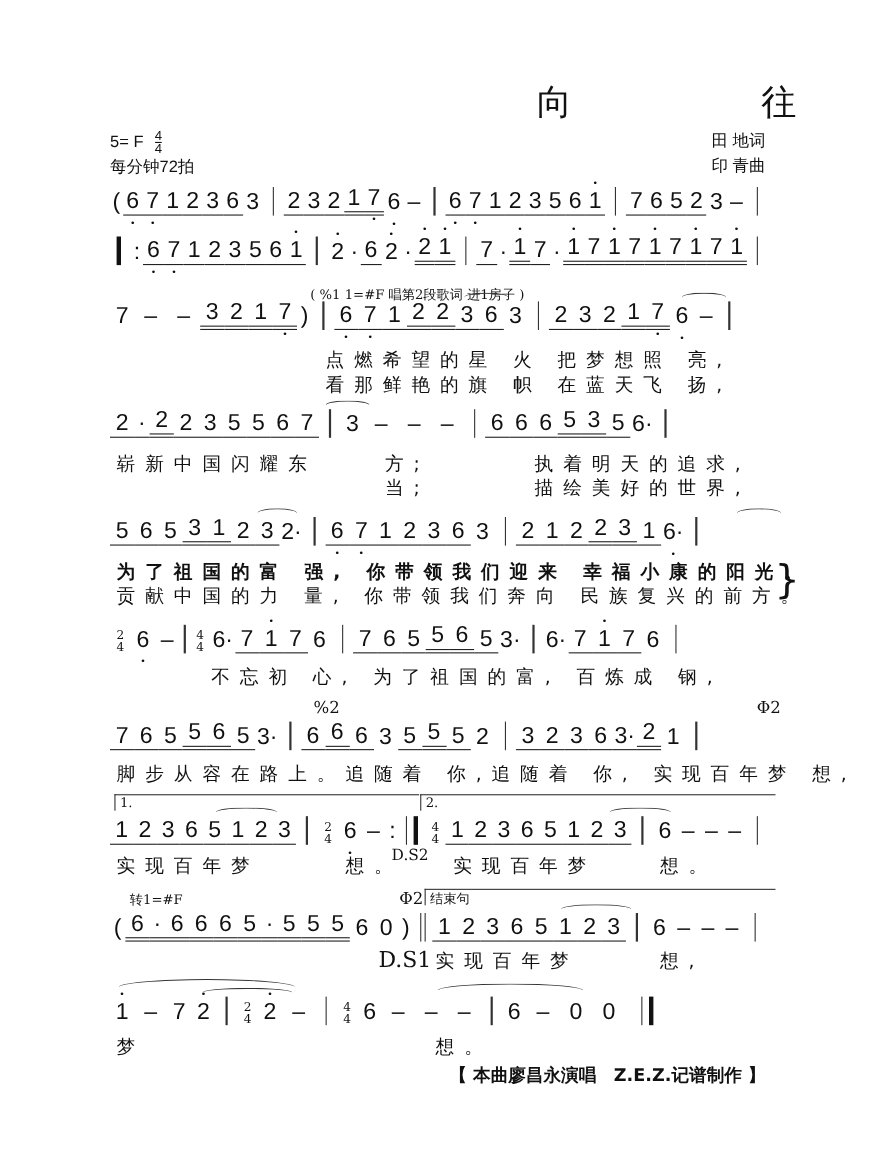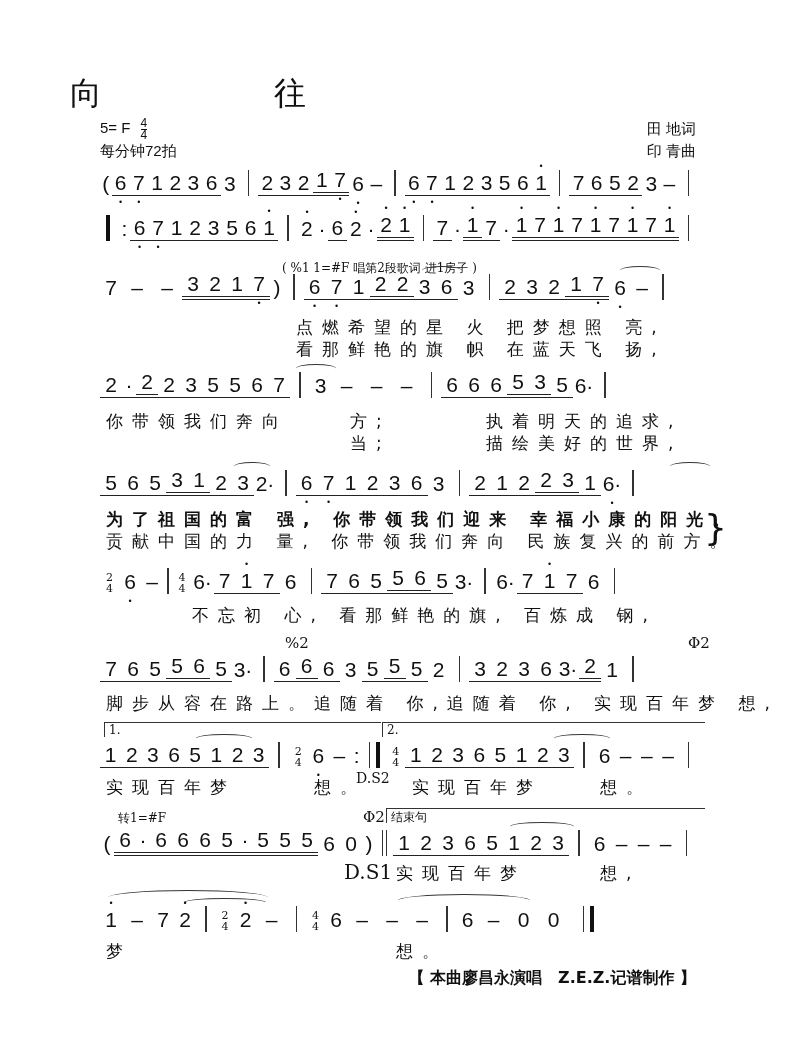--- a/index.html
+++ b/index.html
@@ -1,18 +1,18 @@
 <!DOCTYPE html>
 <html><head>
 <meta charset="utf-8">
 <style>
   html, body { margin:0; padding:0; background:#ffffff; }
   body { width:794px; height:1057px; position:relative; overflow:hidden; color:#111; font-family:"DejaVu Sans", sans-serif; }
   .abs { position:absolute; }
-  .title { left:0; width:794px; top:72px; text-align:left; font-family:"DejaVu Serif", serif; font-size:32px; letter-spacing:70px; padding-left:70px; box-sizing:border-box; }
+  .title { left:0; width:794px; top:72px; text-align:right; font-family:"DejaVu Serif", serif; font-size:32px; letter-spacing:70px; padding-left:70px; box-sizing:border-box; }
   .meta { font-size:15px; font-family:"Liberation Sans", sans-serif; }
   .key { left:100px; top:118px; }
   .frac { display:inline-block; vertical-align:middle; text-align:center; font-size:12px; line-height:11px; margin-left:6px; }
   .frac span { display:block; }
   .frac .bar { border-top:1px solid #111; }
   .tempo { left:100px; top:142px; }
   .credits { right:98px; top:118px; text-align:center; line-height:22px; }
   .line { position:absolute; left:100px; width:598px; height:40px; }
   .row { position:absolute; left:0; right:0; display:flex; align-items:flex-end; font-family:"Liberation Sans", sans-serif; font-size:21px; height:28px; }
   .n { display:inline-block; width:22px; text-align:center; position:relative; }
@@ -182,21 +182,21 @@
     <span class="n ul1">6</span>
       <span class="n ul1">6</span>
       <span class="n ul1">6</span>
       <span class="n ul2">5</span>
       <span class="n ul2">3</span>
       <span class="n ul1">5</span>
       <span class="n">6·</span>
     <span class="barl"></span>
   </div>
   <div class="slur" style="left:196px; width:40px; top:-6px;"></div>
-  <div class="lyr" style="left:6px; top:40px;">你带领我们奔向</div>
+  <div class="lyr" style="left:6px; top:40px;">崭新中国闪耀东</div>
   <div class="lyr" style="left:250px; top:40px;">方;</div>
   <div class="lyr" style="left:386px; top:40px;">执着明天的追求,</div>
   <div class="lyr" style="left:250px; top:62px;">当;</div>
   <div class="lyr" style="left:386px; top:62px;">描绘美好的世界,</div>
 </div>
 
 <div class="line" style="top:468px; height:80px;">
   <div class="row" style="top:0;">
     <span class="n ul1">5</span>
       <span class="n ul1">6</span>
@@ -258,21 +258,21 @@
       <span class="n ul1">5</span>
       <span class="n">3·</span>
     <span class="barl"></span>
     <span class="n">6·</span>
       <span class="n ul1">7</span>
       <span class="n ul1 dott">1</span>
       <span class="n ul1">7</span>
       <span class="n">6</span>
     <span class="barl"></span>
   </div>
-  <div class="lyr" style="left:92px; top:38px;">不忘初 心, 看那鲜艳的旗, 百炼成 钢,</div>
+  <div class="lyr" style="left:92px; top:38px;">不忘初 心, 为了祖国的富, 百炼成 钢,</div>
 </div>
 
 <div class="abs small" style="left:285px; top:634px; font-size:15px;">%2</div>
 <div class="abs small" style="left:688px; top:634px; font-size:15px;">Φ2</div>
 <div class="line" style="top:654px; height:60px;">
   <div class="row" style="top:0;">
     <span class="n ul1">7</span>
       <span class="n ul1">6</span>
       <span class="n ul1">5</span>
       <span class="n ul2">5</span>

